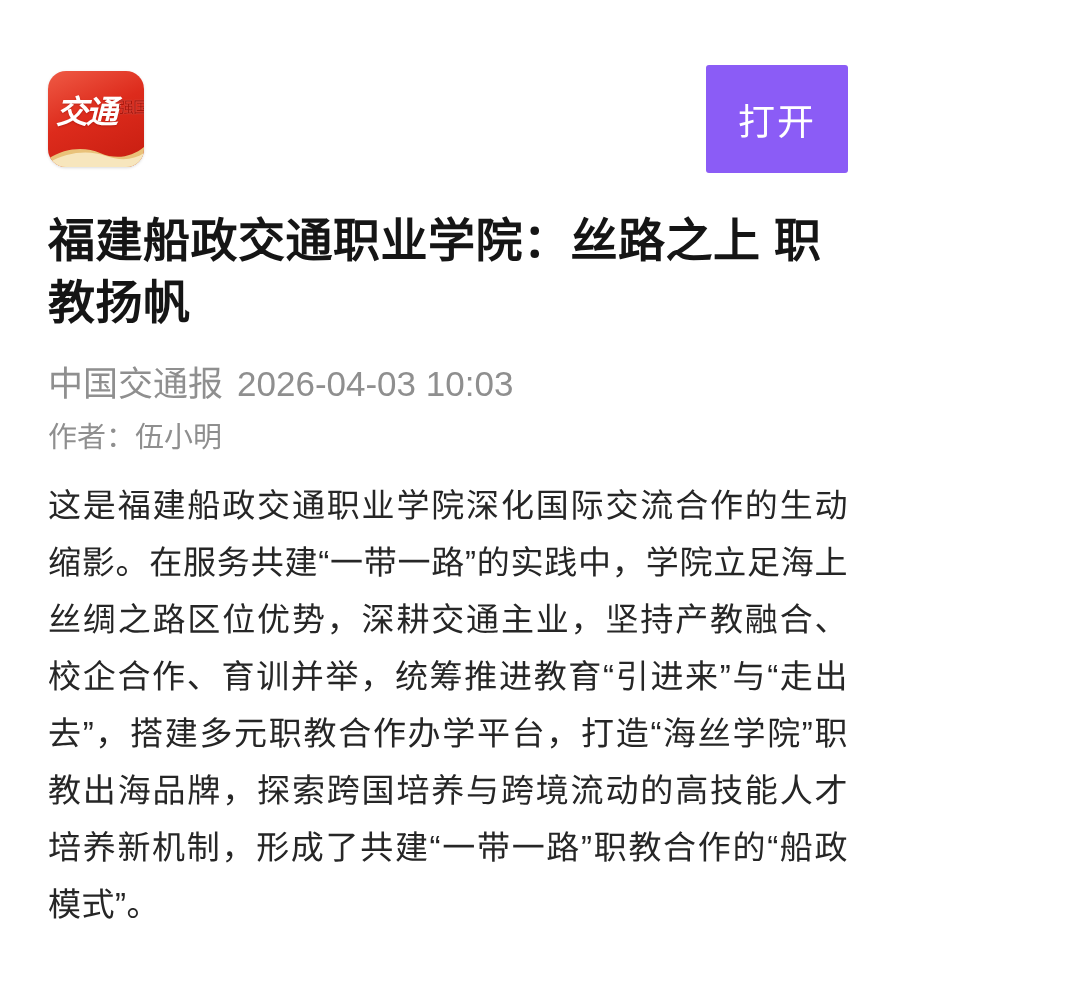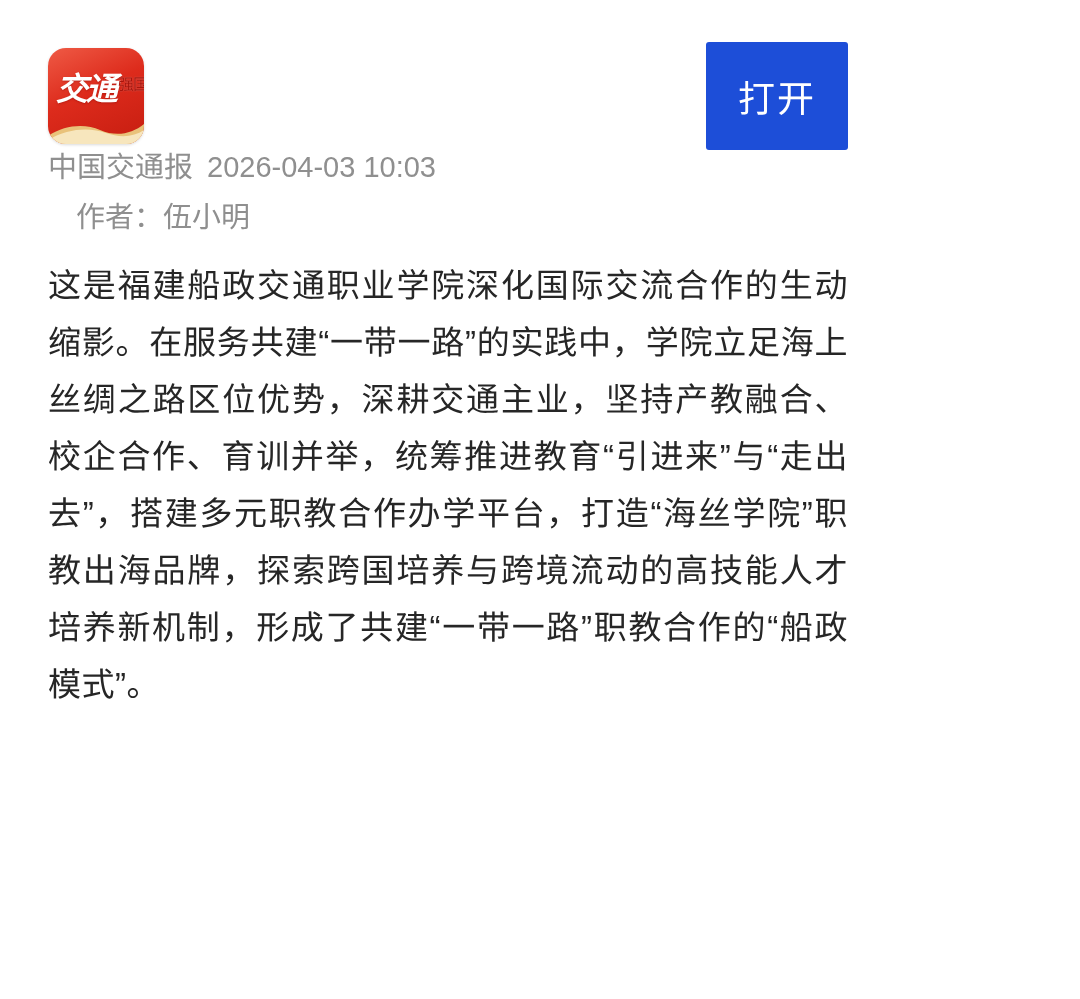--- a/index.html
+++ b/index.html
@@ -7,21 +7,21 @@
   body {
     width: 1080px;
     height: 999px;
     overflow: hidden;
     font-family: "Liberation Sans", "DejaVu Sans", sans-serif;
     color: #222222;
   }
   .page {
     width: 896px;
     height: 999px;
-    padding: 41px 48px 0 48px;
+    padding: 64px 48px 0 48px;
     background: #ffffff;
   }
 
   
   .app-banner {
     display: flex;
     align-items: center;
     height: 110px;
   }
   .app-icon {
@@ -70,52 +70,52 @@
     font-size: 33px;
     color: #2b2b2b;
     letter-spacing: 1px;
   }
   .banner-spacer { flex: 1 1 auto; }
   .open-button {
     width: 142px;
     height: 108px;
     border: none;
     border-radius: 3px;
-    background: #1d4ed8;
+    background: #8b5cf6;
     color: #ffffff;
     font-size: 37px;
     font-family: Liberation Sans, sans-serif;
     letter-spacing: 2px;
     cursor: pointer;
     display: flex;
     align-items: center;
     justify-content: center;
   }
 
   
   .article-title {
     margin-top: 36px;
     font-size: 47px;
     font-weight: bold;
     color: #151515;
     line-height: 1.32;
     letter-spacing: 0.5px;
   }
   .meta-line {
-    font-size: 29px;
+    margin-top: 30px;
+    font-size: 35px;
     color: #8f8f8f;
     line-height: 1.15;
   }
   .meta-line .meta-sep { display: inline-block; width: 14px; }
   .author-line {
     margin-top: 17px;
     font-size: 29px;
     color: #8f8f8f;
     line-height: 1.15;
-    margin-left: 28px;
   }
   .article-body p {
     margin-top: 22px;
     font-size: 33px;
     line-height: 57px;
     color: #262626;
     text-align: justify;
     letter-spacing: 0.5px;
   }
   .article-body p + p { margin-top: 36px; }
@@ -135,20 +135,21 @@
         <path d="M0,22 C18,10 38,10 52,16 C68,23 84,20 96,10 L96,30 L0,30 Z" fill="#e9c27a"></path>
         <path d="M0,26 C20,14 42,13 58,19 C72,24 86,23 96,16 L96,30 L0,30 Z" fill="#f7e6bd"></path>
       </svg>
     </div>
     <div class="banner-spacer"></div>
     <button class="open-button">
       <span>打开</span>
     </button>
   </div>
 
+  <h1 class="article-title">福建船政交通职业学院：丝路之上 职教扬帆</h1>
 
   <div class="meta-line">
     <span>中国交通报</span><span class="meta-sep"></span><span>2026-04-03 10:03</span>
   </div>
 
   <div class="author-line">作者：伍小明</div>
 
   <div class="article-body">
     <p>这是福建船政交通职业学院深化国际交流合作的生动缩影。在服务共建“一带一路”的实践中，学院立足海上丝绸之路区位优势，深耕交通主业，坚持产教融合、校企合作、育训并举，统筹推进教育“引进来”与“走出去”，搭建多元职教合作办学平台，打造“海丝学院”职教出海品牌，探索跨国培养与跨境流动的高技能人才培养新机制，形成了共建“一带一路”职教合作的“船政模式”。</p>
   </div>

